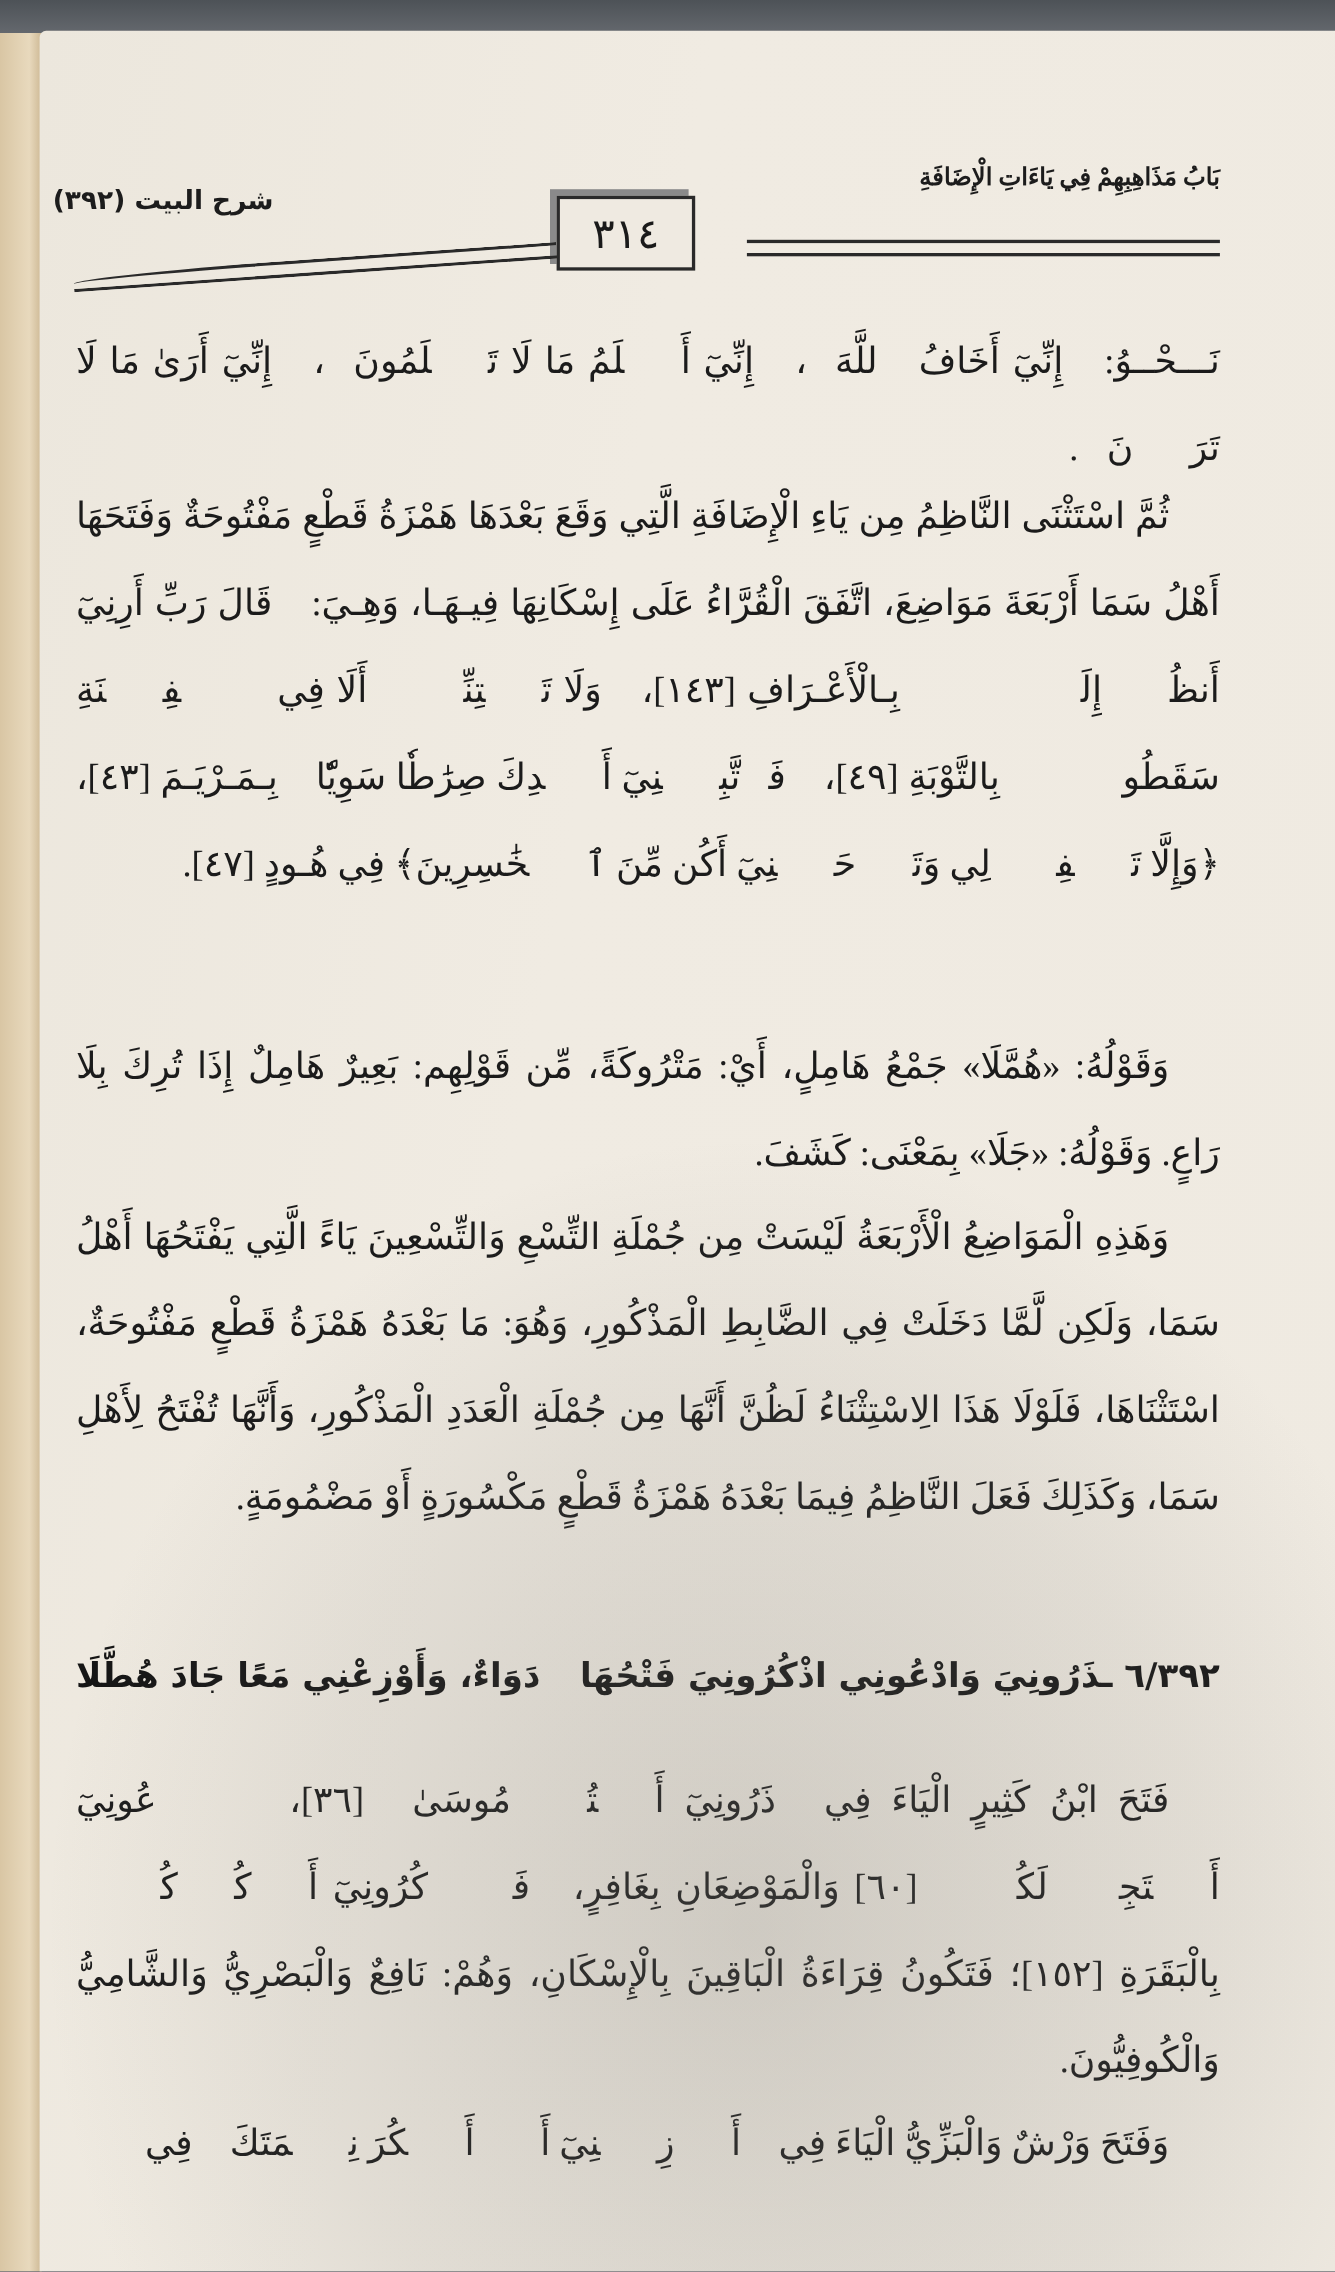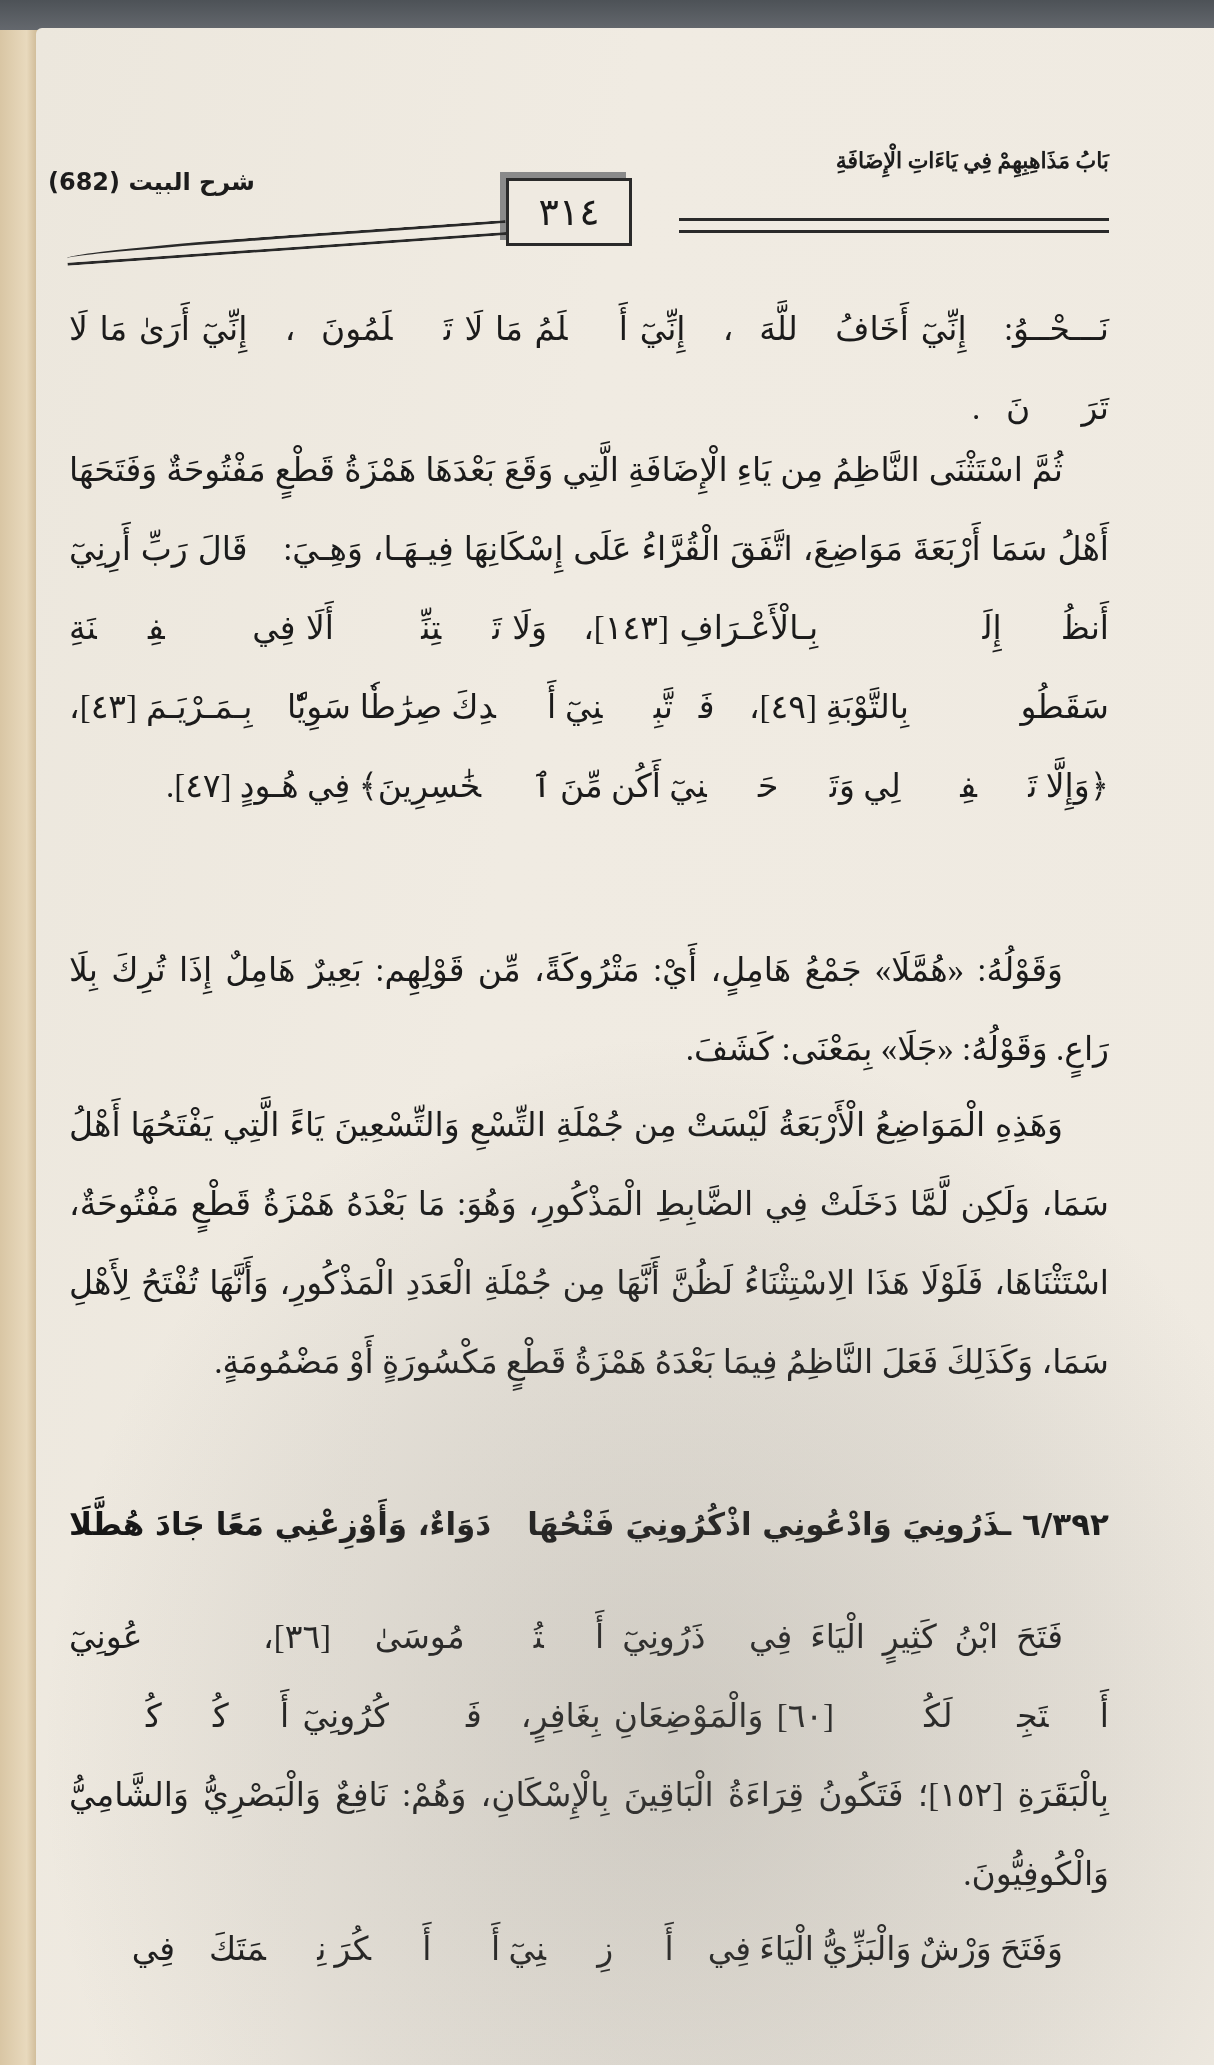--- a/index.html
+++ b/index.html
@@ -82,21 +82,21 @@
 
 <div class="backdrop-top"></div>
 <div class="page-edge"></div>
 
 <div class="page">
   <div class="header">
     <div class="header-title">بَابُ مَذَاهِبِهِمْ فِي يَاءَاتِ الْإِضَافَةِ</div>
     <div class="rule-right"></div>
     <div class="page-num-box">٣١٤</div>
     <div class="rule-left"></div>
-    <div class="header-verse">شرح البيت (682)</div>
+    <div class="header-verse">شرح البيت (٣٩٢)</div>
   </div>
 
   <div class="body-text" style="top: 262px;">
     <p class="para">نَـــحْــوُ: ﴿إِنِّيٓ أَخَافُ ٱللَّهَ﴾، ﴿إِنِّيٓ أَعۡلَمُ مَا لَا تَعۡلَمُونَ﴾، ﴿إِنِّيٓ أَرَىٰ مَا لَا تَرَوۡنَ﴾.</p>
   </div>
 
   <div class="body-text" style="top: 403px;">
     <p class="para indent">ثُمَّ اسْتَثْنَى النَّاظِمُ مِن يَاءِ الْإِضَافَةِ الَّتِي وَقَعَ بَعْدَهَا هَمْزَةُ قَطْعٍ مَفْتُوحَةٌ وَفَتَحَهَا أَهْلُ سَمَا أَرْبَعَةَ مَوَاضِعَ، اتَّفَقَ الْقُرَّاءُ عَلَى إِسْكَانِهَا فِيـهَـا، وَهِـيَ: ﴿قَالَ رَبِّ أَرِنِيٓ أَنظُرۡ إِلَيۡكَۚ﴾ بِـالْأَعْـرَافِ [١٤٣]، ﴿وَلَا تَفۡتِنِّيٓۚ أَلَا فِي ٱلۡفِتۡنَةِ سَقَطُواْۗ﴾ بِالتَّوْبَةِ [٤٩]، ﴿فَٱتَّبِعۡنِيٓ أَهۡدِكَ صِرَٰطٗا سَوِيّٗا﴾ بِـمَـرْيَـمَ [٤٣]، ﴿وَإِلَّا تَغۡفِرۡ لِي وَتَرۡحَمۡنِيٓ أَكُن مِّنَ ٱلۡخَٰسِرِينَ﴾ فِي هُـودٍ [٤٧].</p>
   </div>
 

